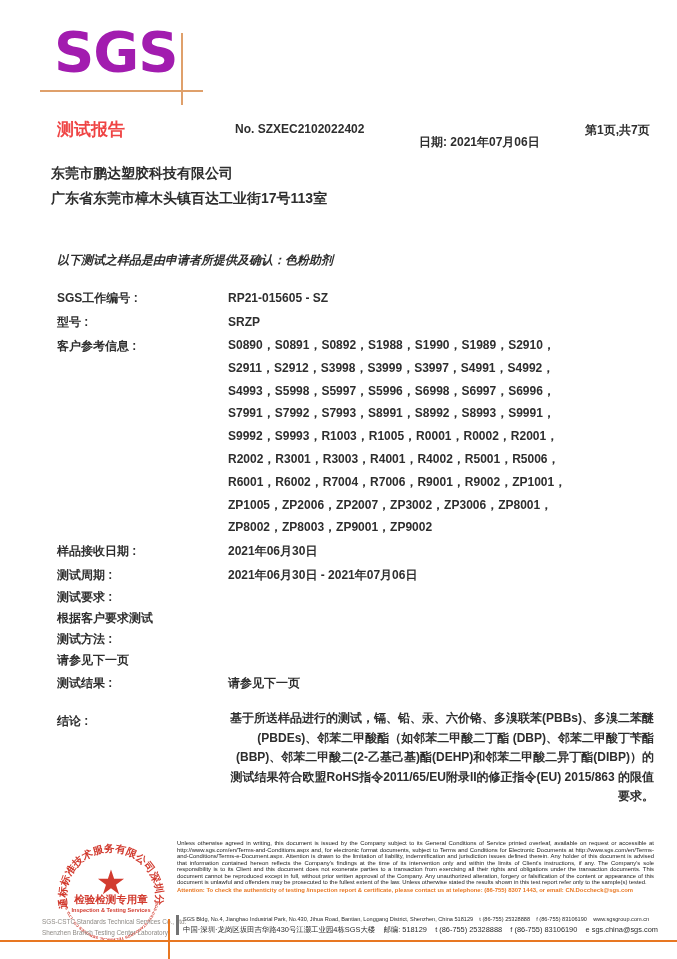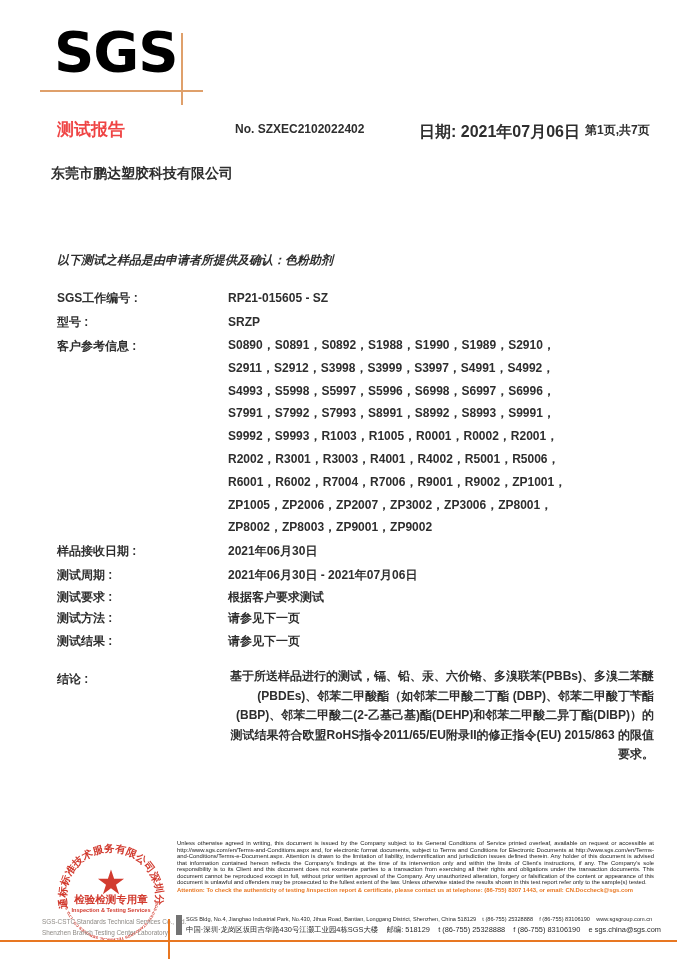--- a/index.html
+++ b/index.html
@@ -3,49 +3,49 @@
 <meta charset="utf-8">
 <style>
   html,body{margin:0;padding:0;background:#e9e9e9;}
   .page{
     position:relative;width:677px;height:959px;background:#ffffff;margin:0 auto;
     font-family:"Liberation Sans","DejaVu Sans",sans-serif;color:#2e2e2e;overflow:hidden;
   }
   
   .logo{
     position:absolute;left:54px;top:22px;font-size:56px;line-height:60px;font-weight:800;
-    color:#000000;letter-spacing:-1px;font-family:"DejaVu Sans","Liberation Sans",sans-serif;
+    color:#a21caf;letter-spacing:-1px;font-family:"DejaVu Sans","Liberation Sans",sans-serif;
   }
   .crop-h{position:absolute;left:40px;top:90px;width:163px;height:2px;background:#dfa06b;}
   .crop-v{position:absolute;left:181px;top:33px;width:2px;height:72px;background:#dfa06b;}
   
   .header-row{position:absolute;left:57px;top:118px;width:600px;height:22px;}
   .title{position:absolute;left:0;top:0;font-size:17px;font-weight:bold;color:#ef4444;}
   .report-no{position:absolute;left:178px;top:4px;font-size:12px;font-weight:600;}
-  .hdr-date{position:absolute;left:362px;top:4px;font-size:16px;font-weight:600;}
+  .hdr-date{position:absolute;left:362px;top:16px;font-size:12px;font-weight:600;}
   .hdr-page{position:absolute;left:500px;top:4px;font-size:12px;font-weight:600;margin-left:28px;}
   
   .company{position:absolute;left:51px;top:161px;font-size:14px;font-weight:700;line-height:25px;}
   
   .content{position:absolute;left:57px;top:251px;width:597px;font-size:12px;font-weight:600;}
   .intro{line-height:18px;margin-bottom:17px;font-style:italic;}
   .frow{display:flex;line-height:24px;}
   .flabel{width:171px;flex:none;}
   .fvalue{flex:1;}
   .frow.multi .fvalue{line-height:22.8px;}
-  .frow.tight{line-height:21px;}
+  .frow.tight{line-height:21px;flex-direction:column;}
   .frow.para{margin-top:14px;}
   .frow.para .fvalue{line-height:19.5px;text-align:right;}
   
   .stamp{position:absolute;left:52px;top:842px;width:118px;height:104px;}
   .stamp-caption{position:absolute;left:42px;top:917px;width:200px;font-size:6.4px;line-height:10.5px;color:#8f8b86;}
   .disclaimer-block{position:absolute;left:177px;top:840px;width:477px;}
   .disclaimer{font-size:5.9px;line-height:6.55px;text-align:justify;color:#1b1b1b;}
   .attention{font-size:5.9px;line-height:6.5px;color:#e87722;font-weight:bold;margin-top:1px;}
-  .addr{position:absolute;left:176px;top:915px;width:480px;border-left:6px solid #737373;padding-left:4px;}
+  .addr{position:absolute;left:176px;top:915px;width:480px;border-left:3px solid #737373;padding-left:4px;}
   .addr-en{font-size:5.6px;line-height:9px;color:#2b2b2b;white-space:pre;}
   .addr-cn{font-size:7.4px;line-height:11px;color:#2b2b2b;white-space:pre;}
   .orange-tick{position:absolute;left:168px;top:919px;width:2px;height:40px;background:#e87722;}
   .rule{position:absolute;left:0;top:940px;width:677px;height:2px;background:#e87722;}
   .member{position:absolute;right:32px;top:945px;font-size:8px;font-weight:600;color:#333;margin-top:48px;}
 </style>
 </head>
 <body>
 
 <div class="page">
@@ -56,20 +56,21 @@
 
   <div class="header-row">
     <div class="title">测试报告</div>
     <div class="report-no">No. SZXEC2102022402</div>
     <div class="hdr-date">日期: 2021年07月06日</div>
     <div class="hdr-page">第1页,共7页</div>
   </div>
 
   <div class="company">
     <div>东莞市鹏达塑胶科技有限公司</div>
+    <div>广东省东莞市樟木头镇百达工业街17号113室</div>
   </div>
 
   <div class="content">
     <div class="intro">以下测试之样品是由申请者所提供及确认：色粉助剂</div>
     <div id="fields">
         <div class="frow">
           <div class="flabel">SGS工作编号 :</div>
           <div class="fvalue">
             <div>RP21-015605 - SZ</div>
           </div>

